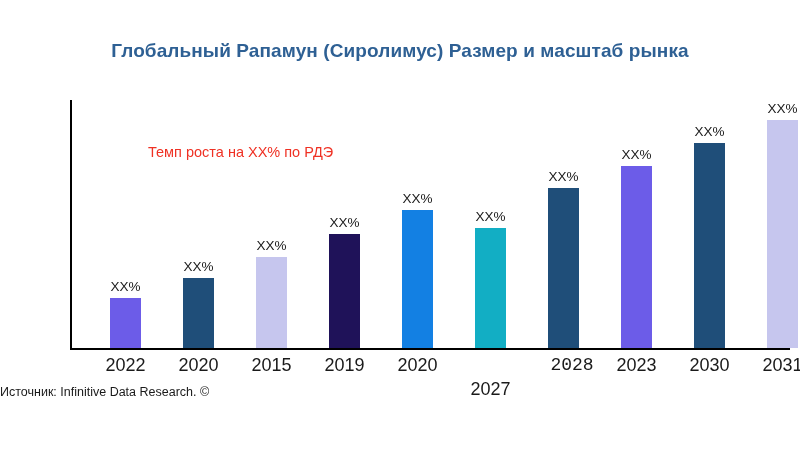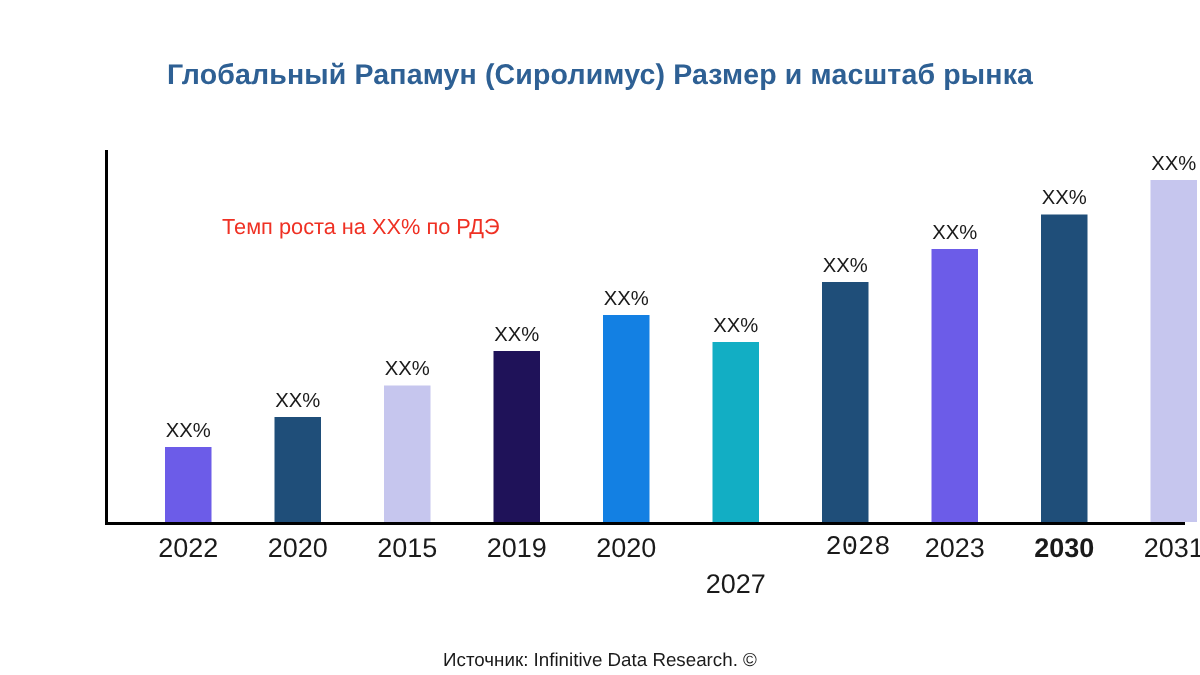--- a/index.html
+++ b/index.html
@@ -105,24 +105,22 @@
     font-size: 18px;
     color: #1a1a1a;
   }
 
   
   #source-note {
     position: absolute;
     left: 0;
     top: 385px;
     width: 800px;
-    text-align: center;
     font-size: 12.5px;
     color: #1a1a1a;
-    margin-top: 48px;
   }
 </style>
 </head>
 <body>
 
 <div id="chart-root">
 
   <div id="chart-title">Глобальный Рапамун (Сиролимус) Размер и масштаб рынка</div>
 
   <div id="plot">
@@ -176,19 +174,19 @@
 
   <div id="xticks">
       <div class="xtick" style="left: 20.5px;">2022</div>
       <div class="xtick" style="left: 93.5px;">2020</div>
       <div class="xtick" style="left: 166.5px;">2015</div>
       <div class="xtick" style="left: 239.5px;">2019</div>
       <div class="xtick" style="left: 312.5px;">2020</div>
       <div class="xtick" style="left: 385.5px; margin-top: 24px;">2027</div>
       <div class="xtick" style="left: 467px; font-family: Liberation Mono, monospace;">2028</div>
       <div class="xtick" style="left: 531.5px;">2023</div>
-      <div class="xtick" style="left: 604.5px; font-weight: bold;">2030</div>
+      <div class="xtick" style="left: 604.5px;">2030</div>
       <div class="xtick" style="left: 677.5px;">2031</div>
     </div>
 
   <div id="source-note">Источник: Infinitive Data Research. ©</div>
 
 </div>
 
 </body></html>

